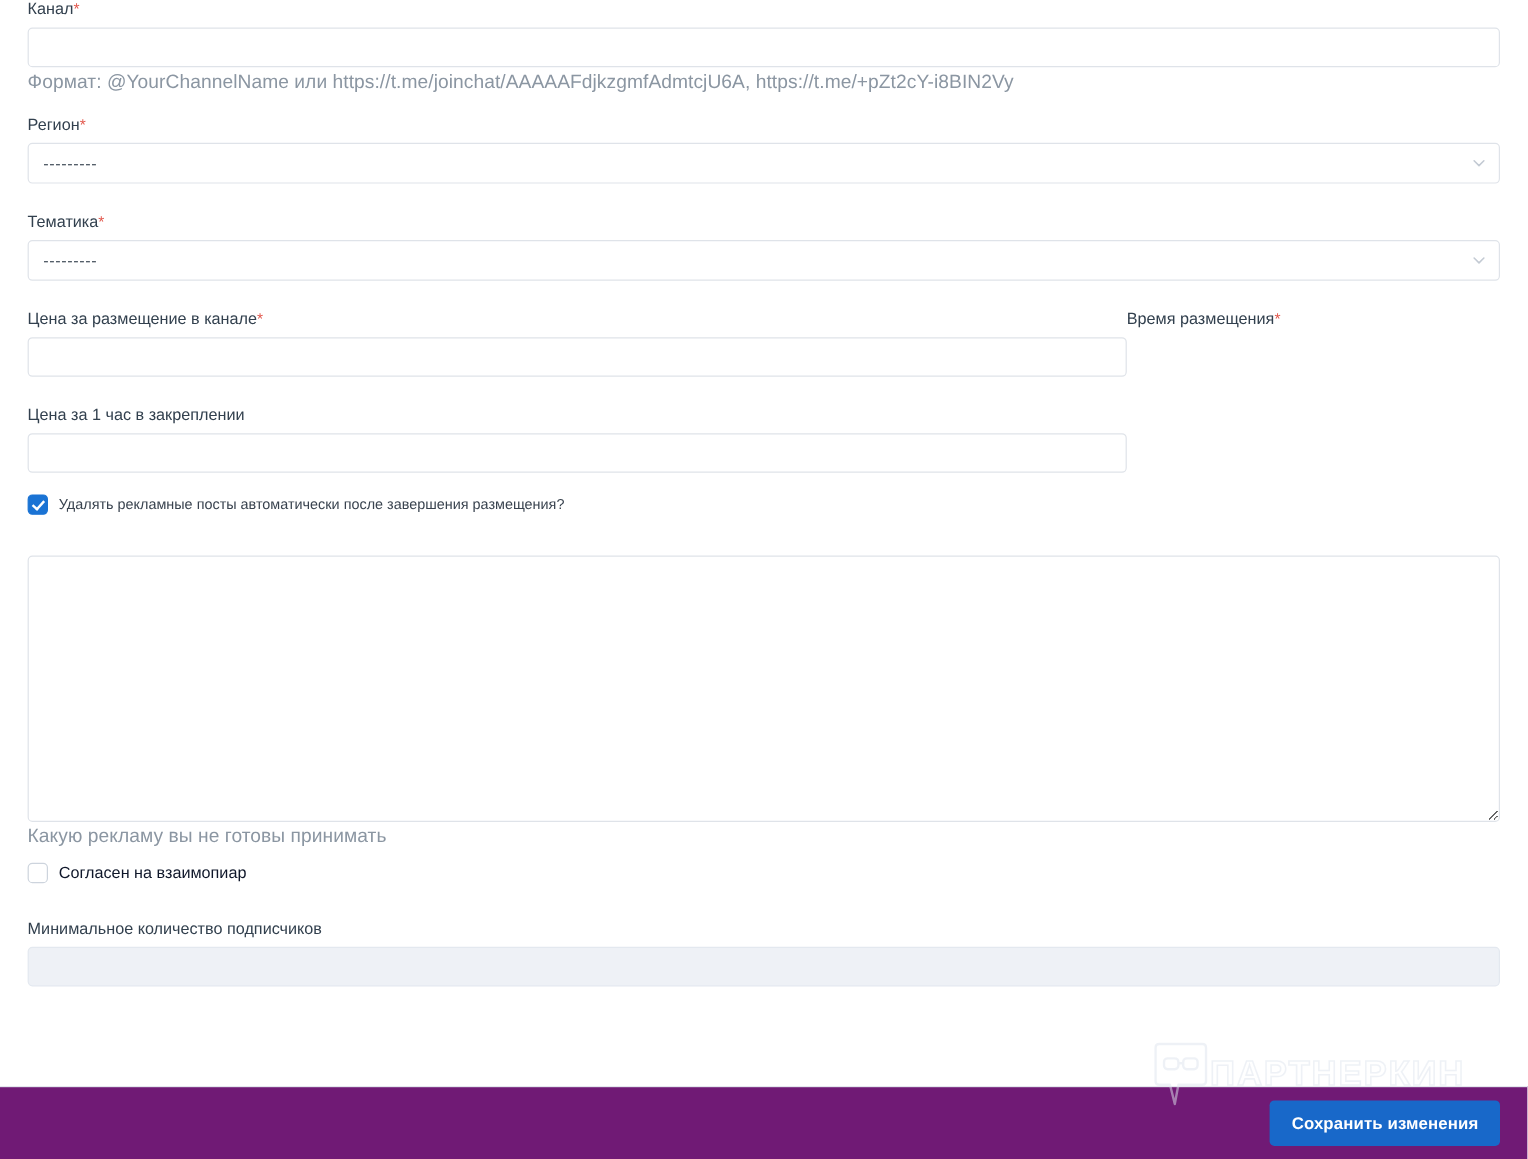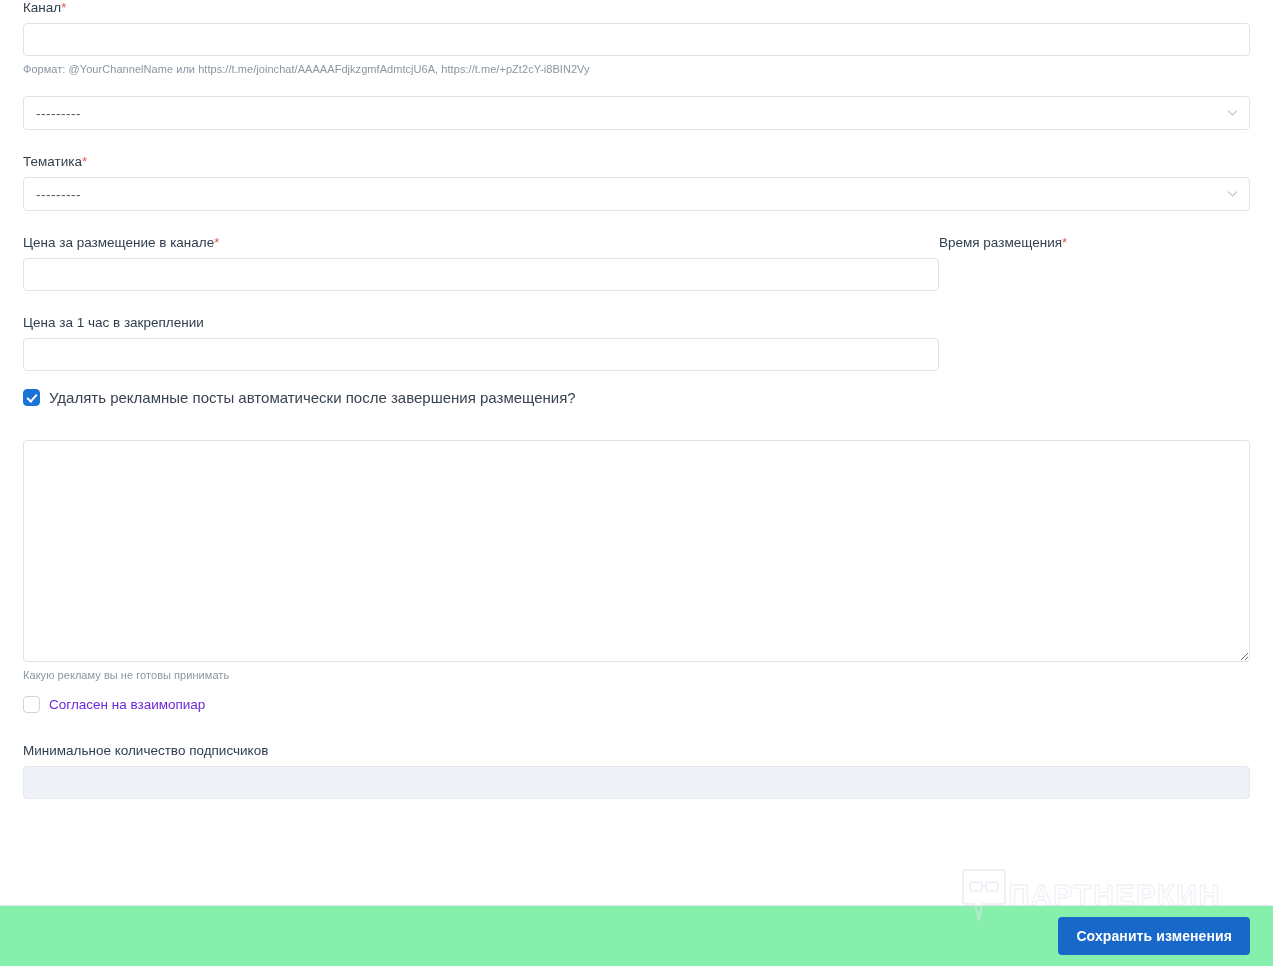--- a/index.html
+++ b/index.html
@@ -78,21 +78,21 @@
     position: absolute;
     right: 11px;
     top: 50%;
     transform: translateY(-50%);
     width: 13px;
     height: 13px;
     pointer-events: none;
   }
   .chev svg { display: block; width: 13px; height: 13px; }
   .hint {
-    font-size: 11px;
+    font-size: 16px;
     color: #8b96a2;
     margin-top: 6px;
     line-height: 14px;
     letter-spacing: 0.05px;
   }
   .row-2col {
     display: flex;
     align-items: flex-start;
   }
   .col-left { width: 916px; flex: 0 0 916px; }
@@ -122,26 +122,26 @@
     position: absolute;
     left: 5px;
     top: 2px;
     width: 4px;
     height: 8px;
     border: solid #fff;
     border-width: 0 2px 2px 0;
     transform: rotate(42deg);
   }
   .cb-label {
-    font-size: 15px;
+    font-size: 12px;
     color: #39434f;
     line-height: 17px;
     cursor: pointer;
   }
-  .cb-label.light { color: #6d28d9; font-size: 13.5px; }
+  .cb-label.light { color: #0f172a; font-size: 13.5px; }
   .ta {
     width: 100%;
     height: 222px;
     border: 1px solid #dfe3e9;
     border-radius: 4px;
     background: #fff;
     font-family: inherit;
     font-size: 13.5px;
     color: #323c47;
     padding: 9px 12px;
@@ -151,21 +151,21 @@
   }
   .control.disabled {
     background: #eef1f6;
     border-color: #e3e8ef;
     color: #8f99a5;
     cursor: not-allowed;
   }
   .footer {
     flex: 1 1 auto;
     border-top: 1px solid #e4e8ee;
-    background: #86efac;
+    background: #701a75;
     display: flex;
     align-items: center;
     justify-content: flex-end;
     padding: 0 23px;
   }
   .save-btn {
     background: #1868c9;
     color: #fff;
     border: none;
     border-radius: 4px;
@@ -212,20 +212,21 @@
 
     <div class="field">
       <label class="label"><span>Канал</span><span class="req">*</span></label>
       <input class="control" type="text" value="" placeholder="" style="">
       <div class="hint">Формат: @YourChannelName или https://t.me/joinchat/AAAAAFdjkzgmfAdmtcjU6A, https://t.me/+pZt2cY-i8BIN2Vy</div>
     </div>
 
     <div class="sp-20"></div>
 
     <div class="field">
+      <label class="label"><span>Регион</span><span class="req">*</span></label>
       <div class="select-wrap">
         <div class="select-box placeholder-dash">---------</div>
         <span class="chev">
           <svg viewBox="0 0 16 16">
               <path d="M3 5.5 L8 10.5 L13 5.5" fill="none" stroke="#c3cad3" stroke-width="1.6" stroke-linecap="round" stroke-linejoin="round"></path>
             </svg>
         </span>
       </div>
     </div>
 

